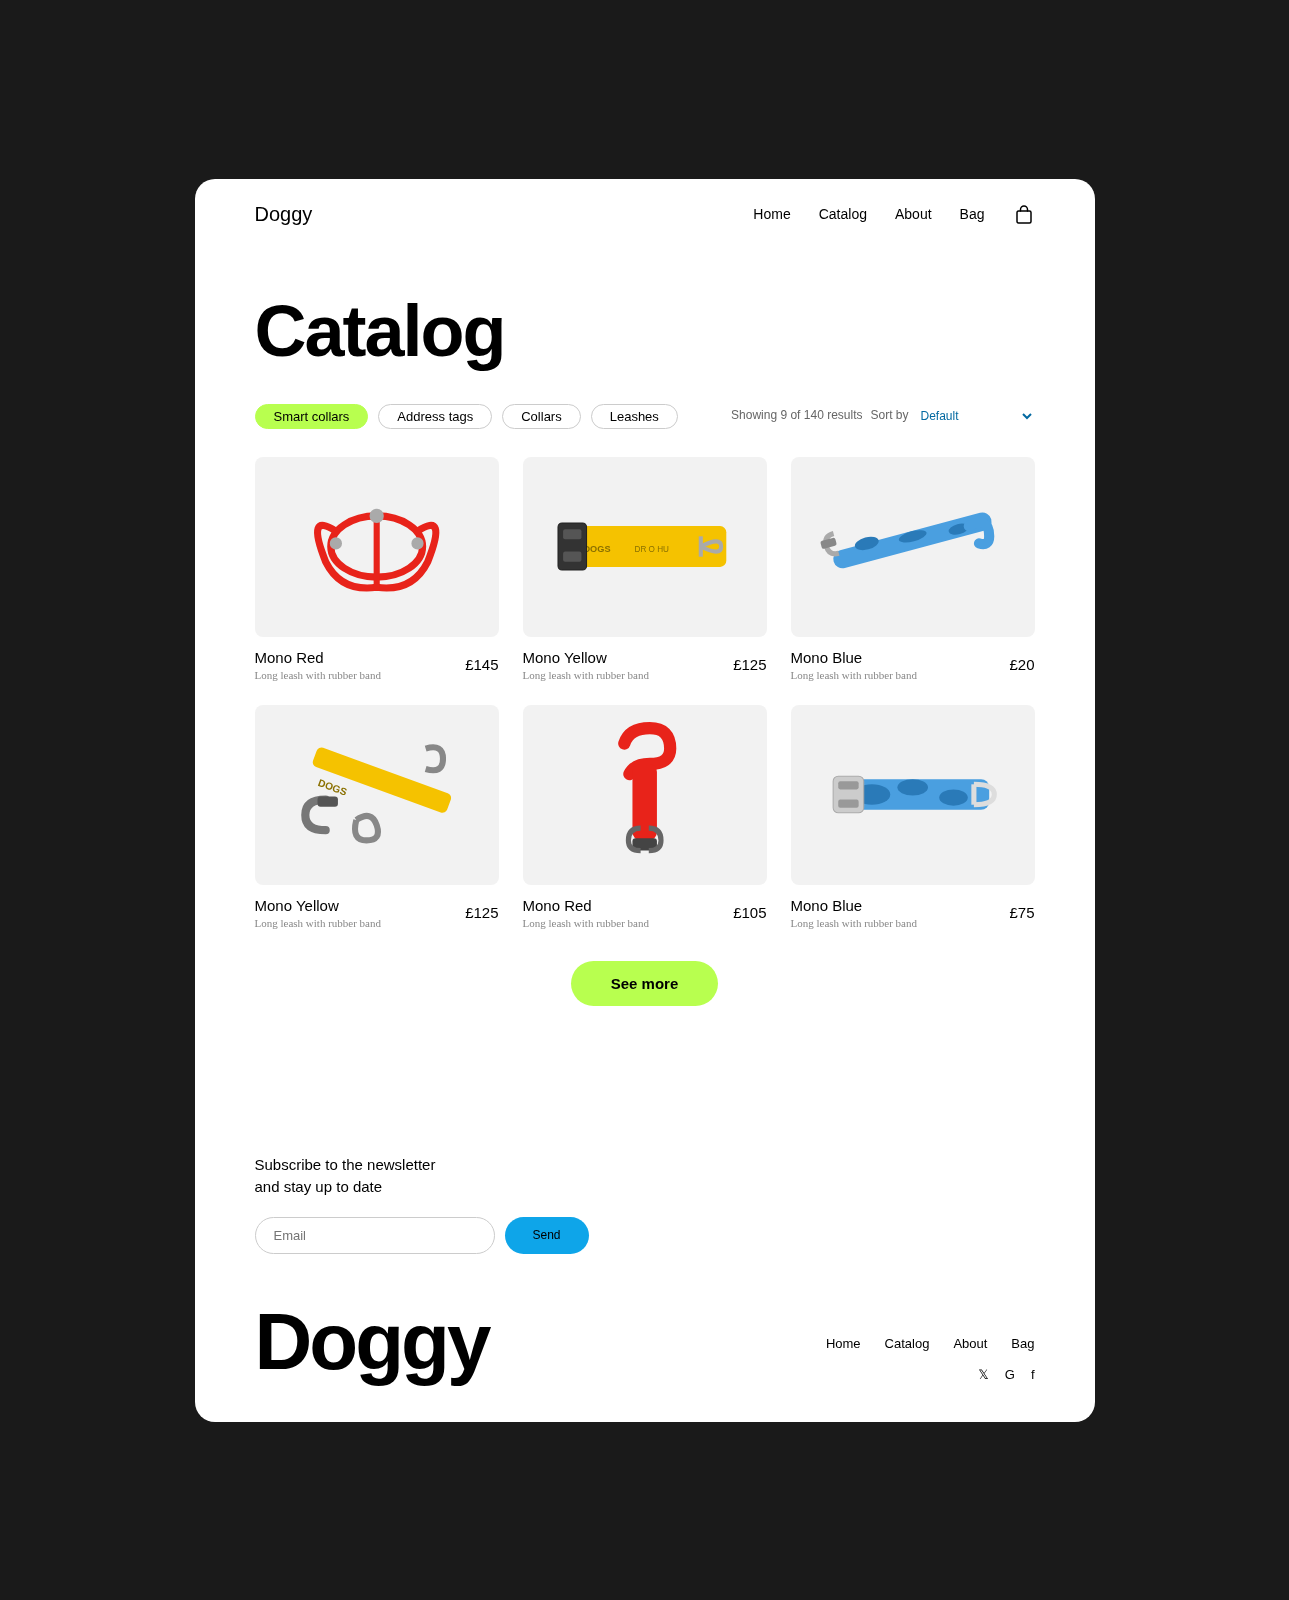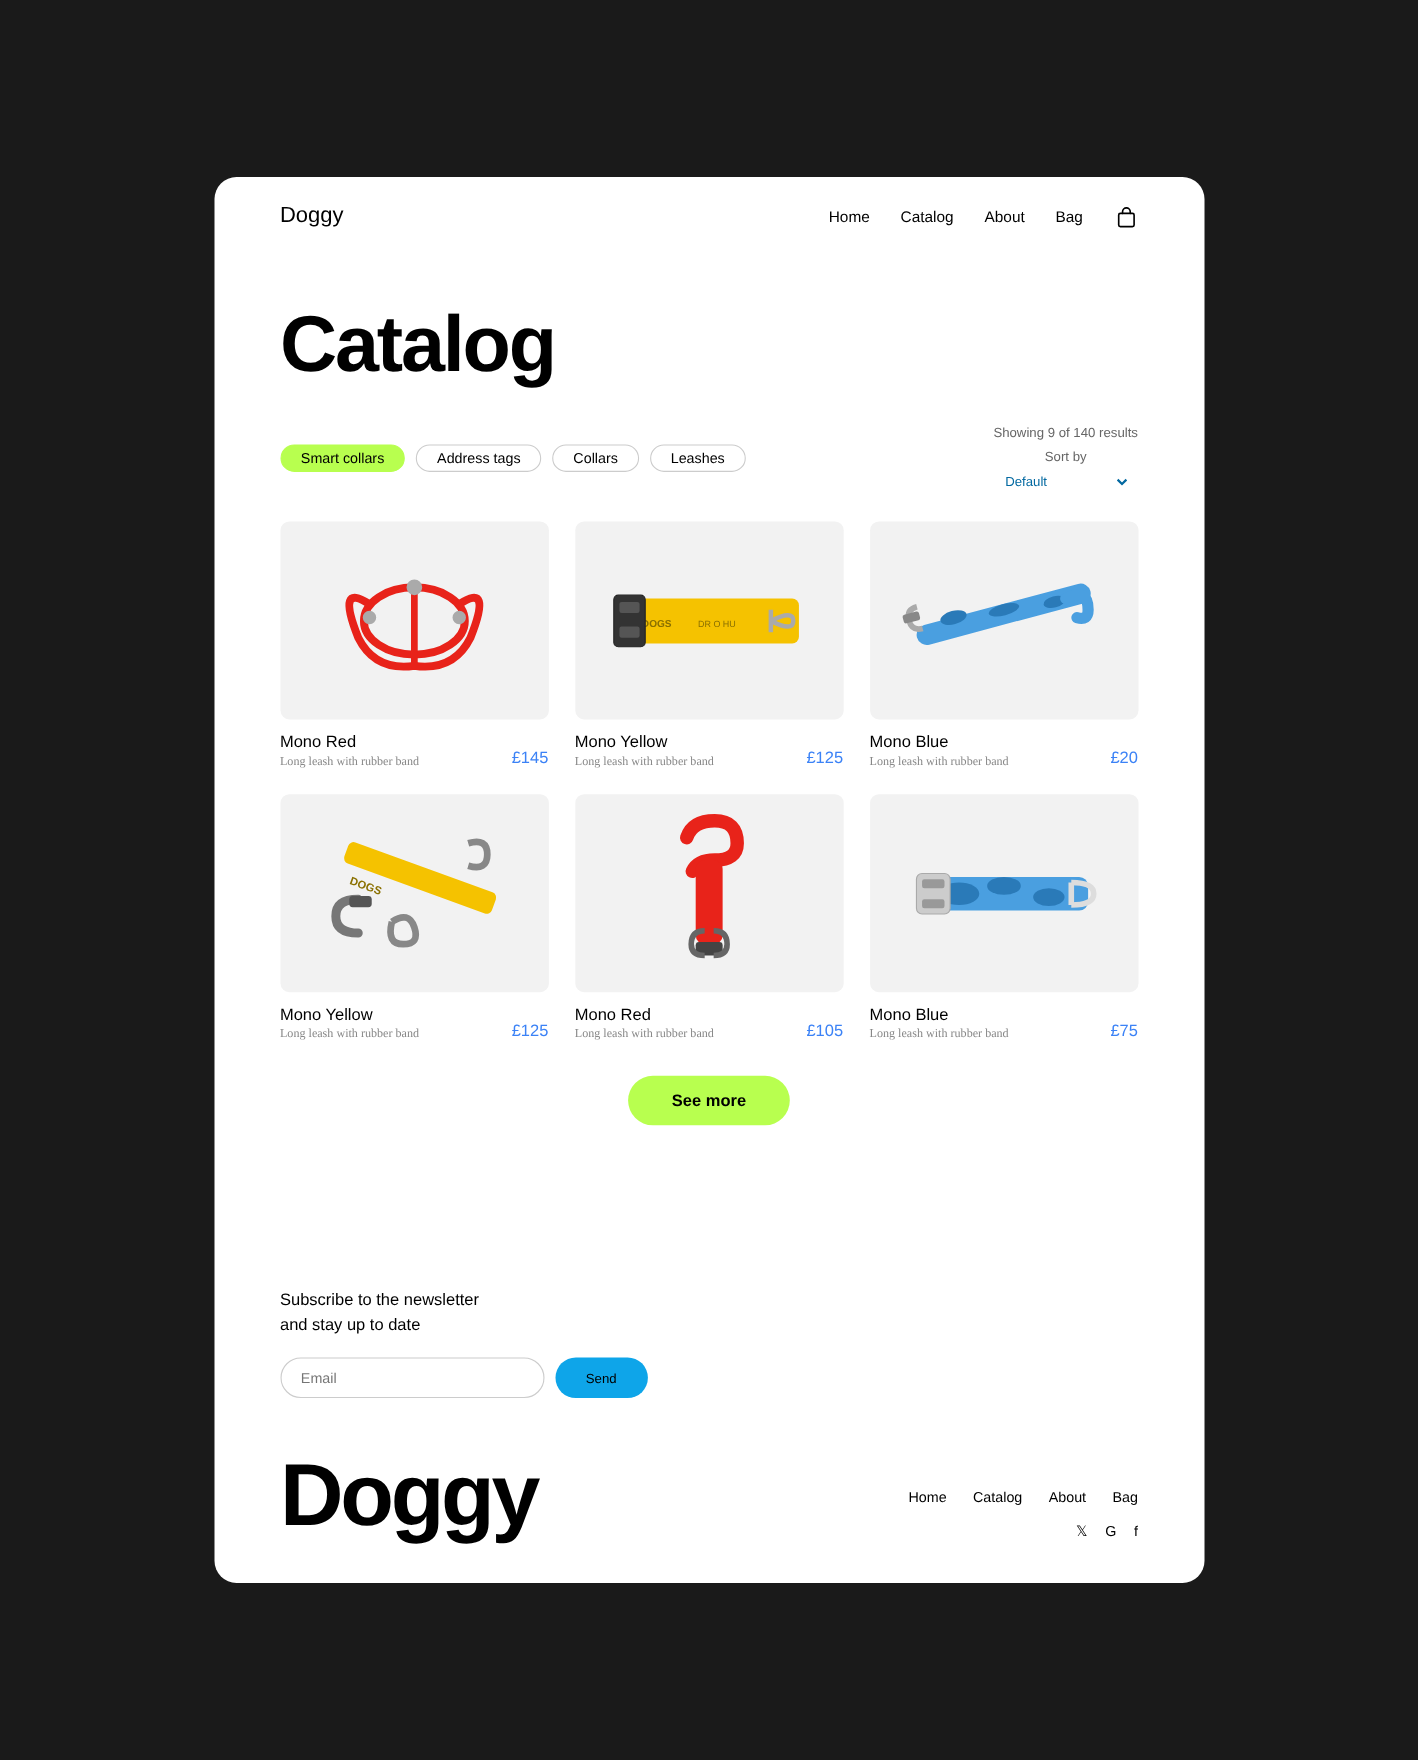--- a/index.html
+++ b/index.html
@@ -81,25 +81,23 @@
       background: #fff;
       color: #000;
     }
     .filter-btn.active {
       background: #b8ff4f;
       border-color: #b8ff4f;
       color: #000;
     }
     .results-sort {
       display: flex;
-      align-items: center;
       gap: 8px;
       font-size: 12px;
       color: #666;
-      flex-direction: column;
     }
     .sort-select {
       font-size: 12px;
       color: #0369a1;
       border: none;
       background: transparent;
       cursor: pointer;
     }
     
     .product-grid {
@@ -119,30 +117,30 @@
       align-items: center;
       justify-content: center;
       margin-bottom: 12px;
       overflow: hidden;
       position: relative;
     }
     
     .product-info {
       display: flex;
       justify-content: space-between;
-      align-items: flex-end;
+      align-items: center;
     }
     .product-name {
       font-size: 15px;
       font-weight: 500;
       color: #000;
     }
     .product-price {
       font-size: 15px;
-      color: #3b82f6;
+      color: #000000;
     }
     .product-desc {
       font-size: 11px;
       color: #888;
       margin-top: 3px;
       font-family: Liberation Serif, serif;
     }
     
     .see-more-row {
       display: flex;

